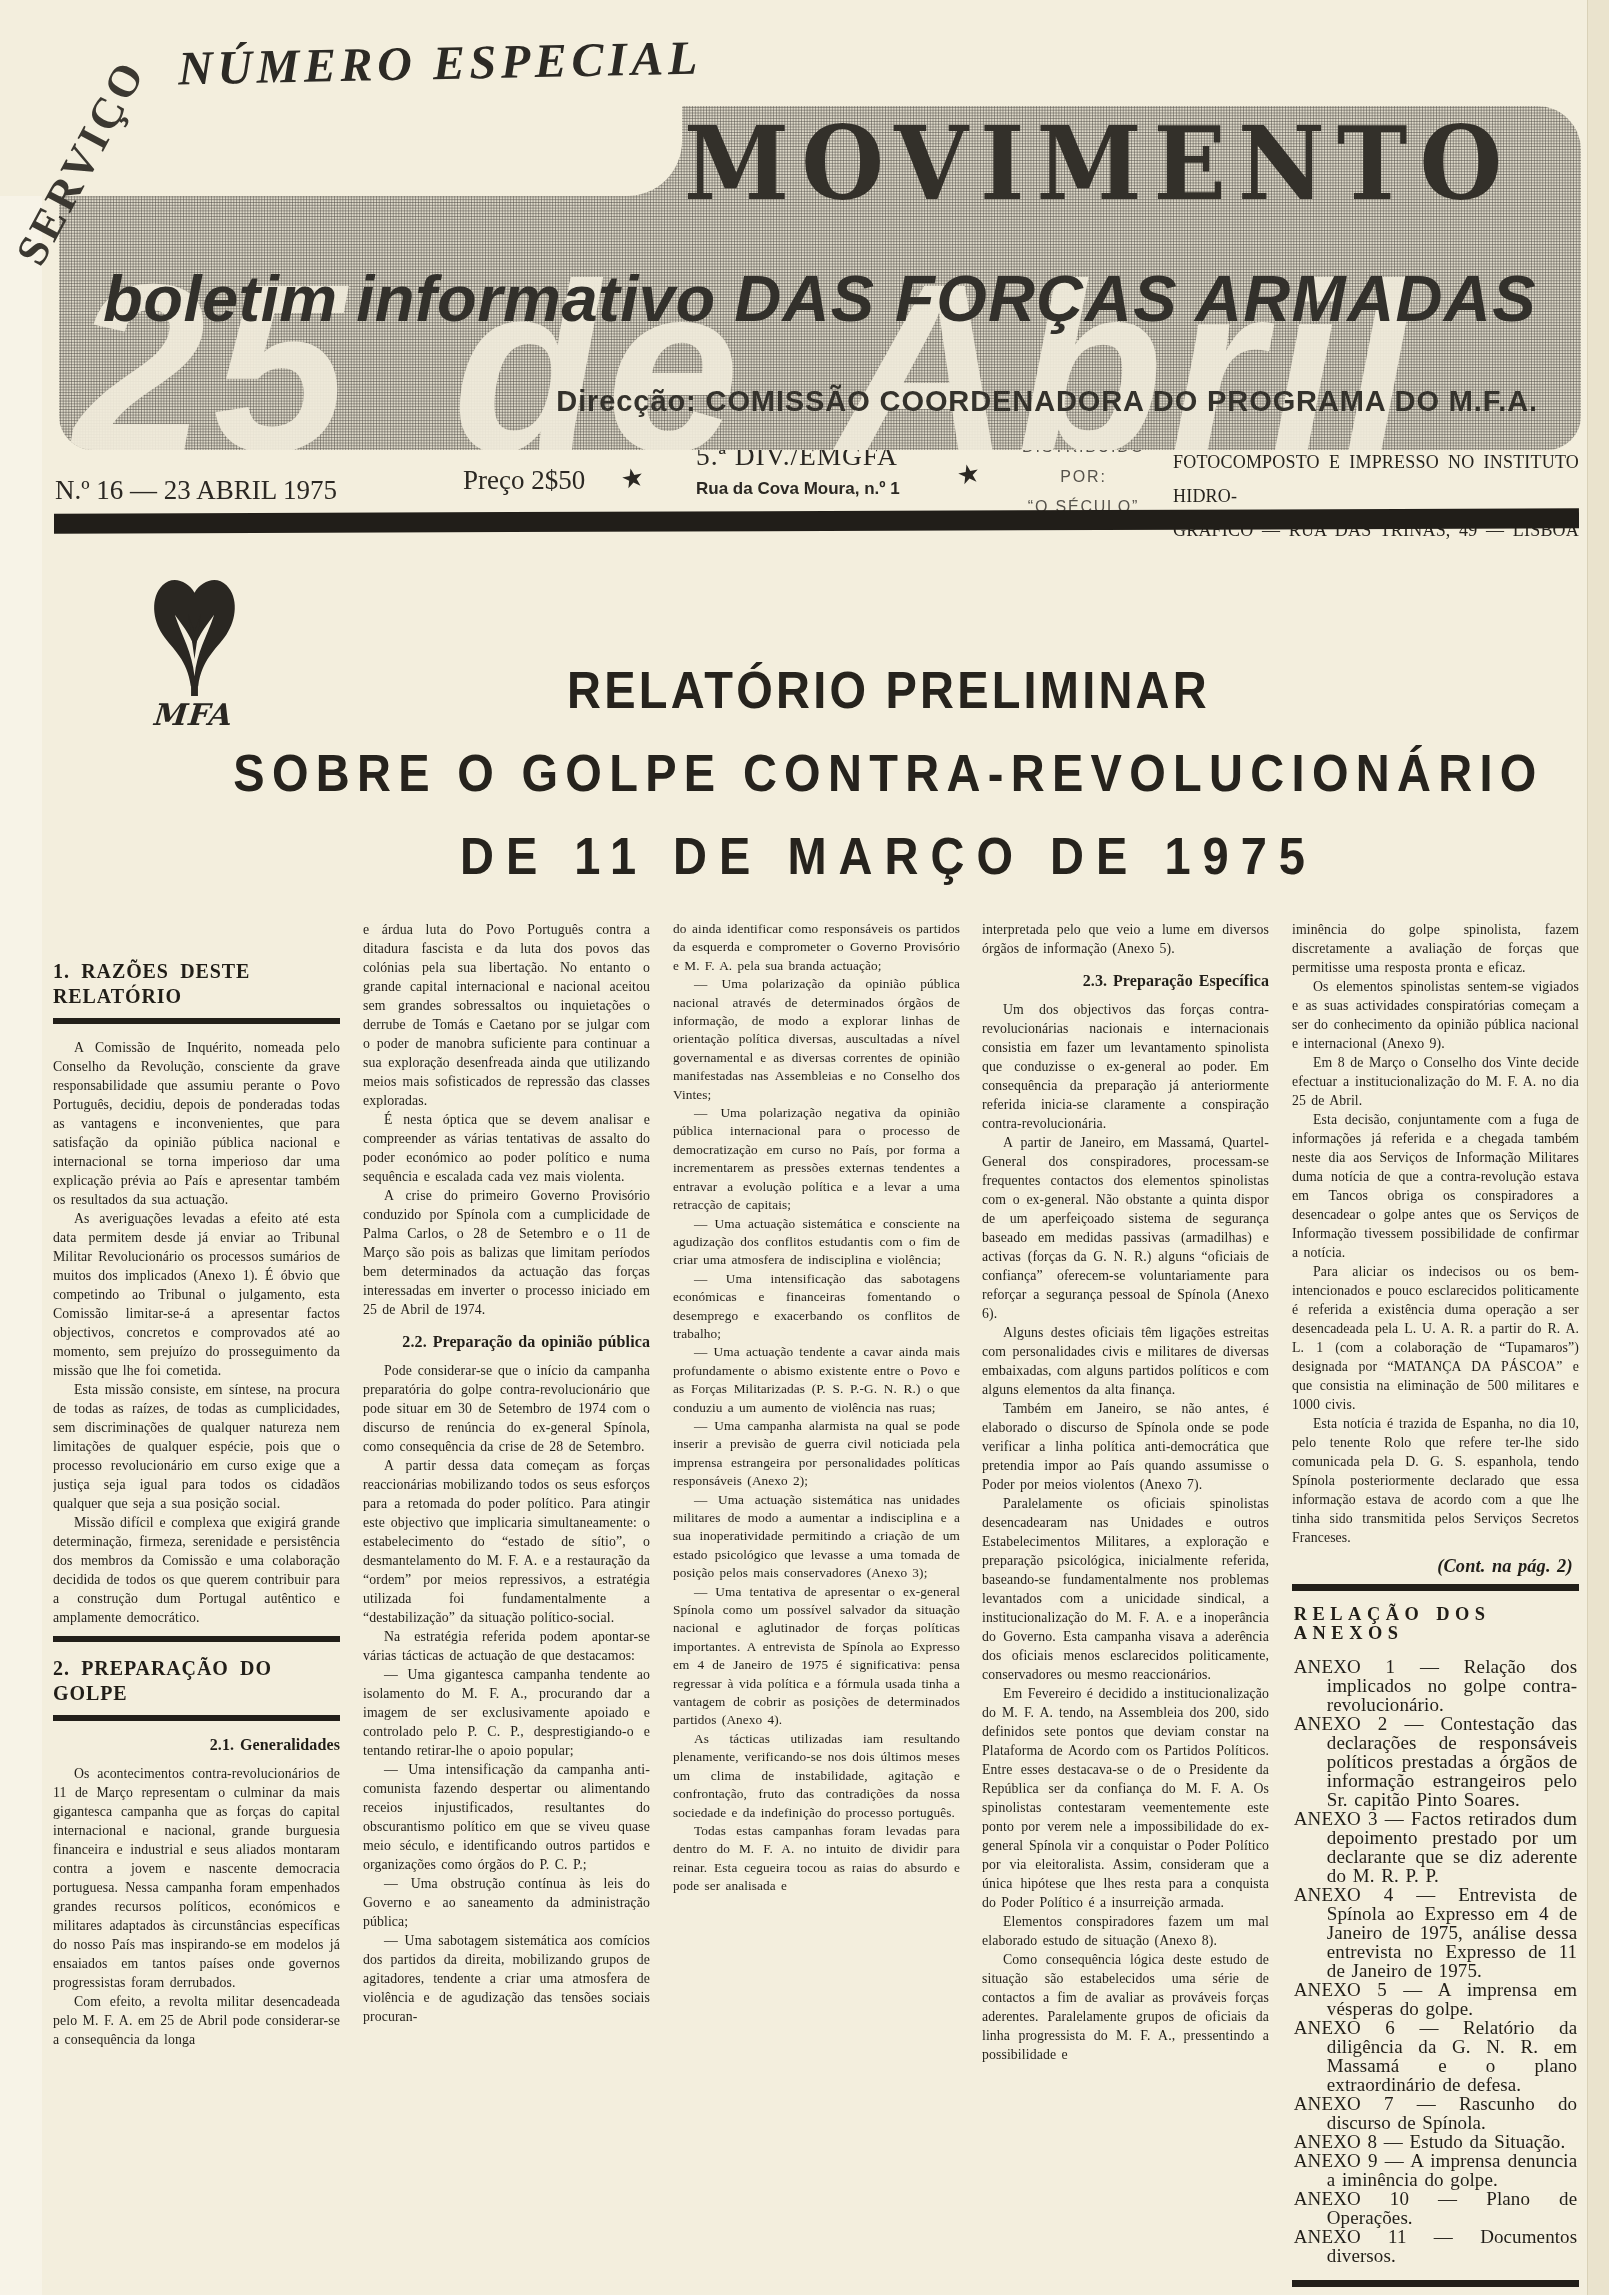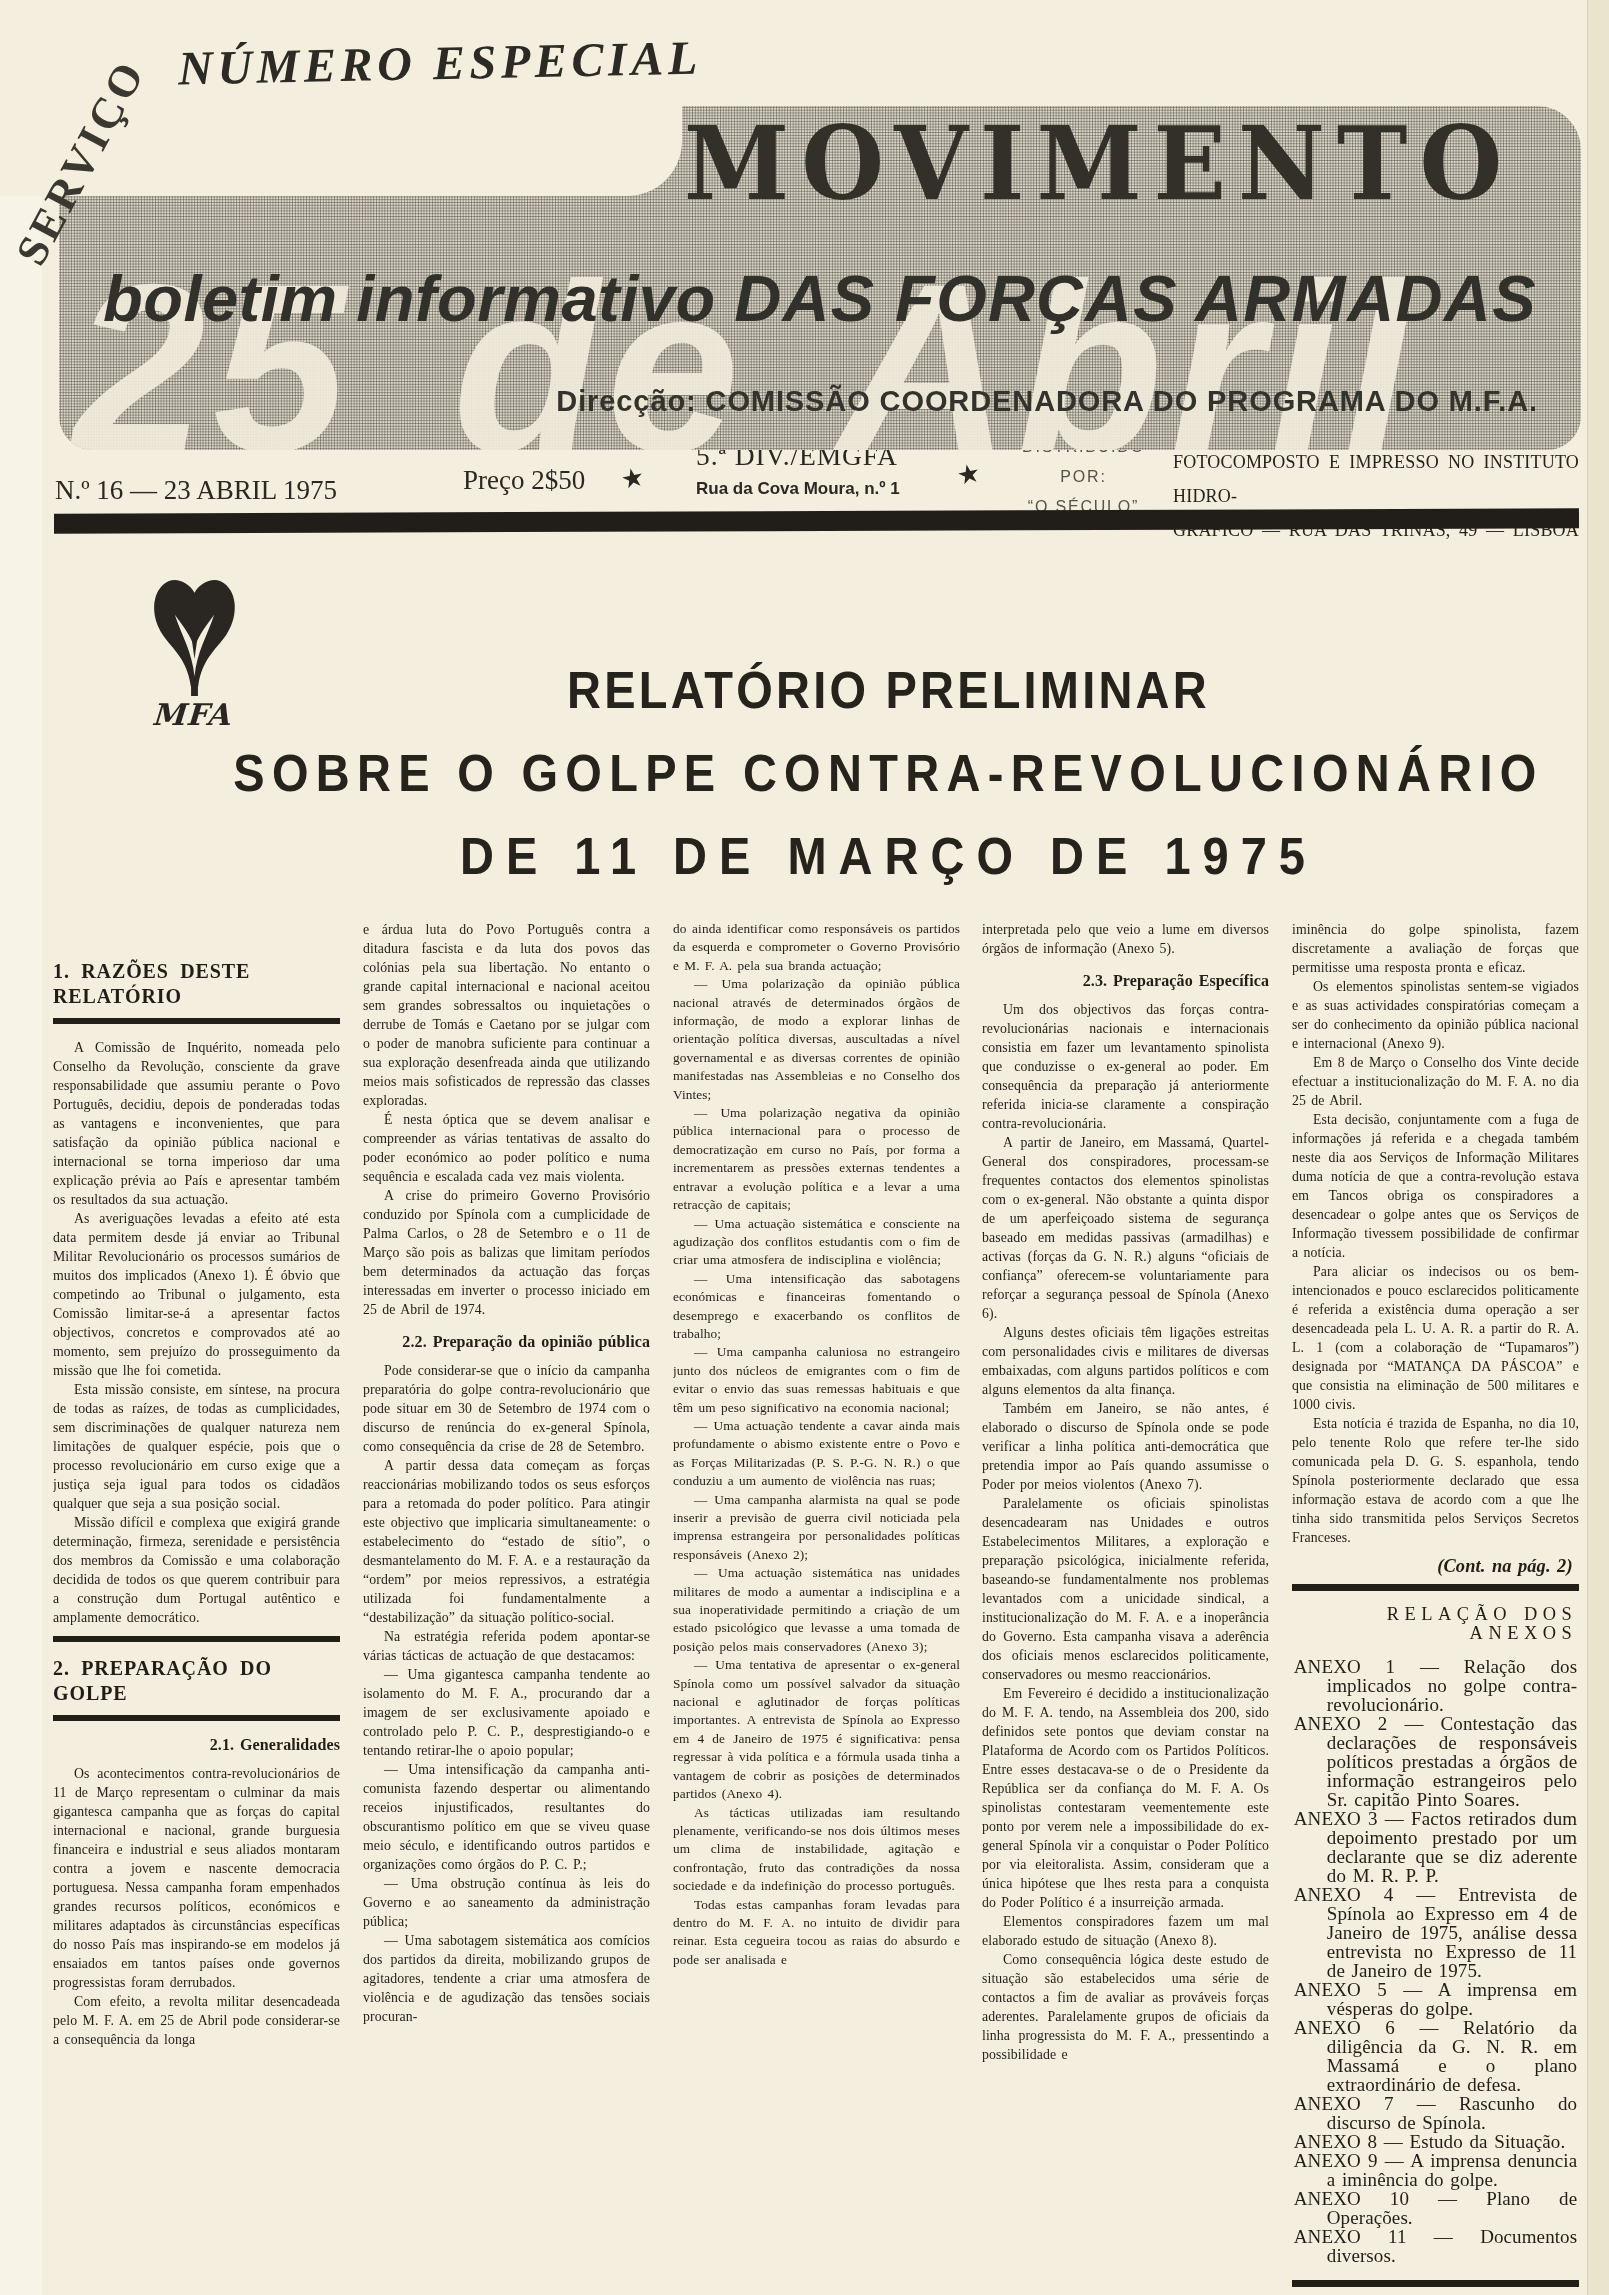--- a/index.html
+++ b/index.html
@@ -86,21 +86,21 @@
   .col .h1{font-size:20px;font-weight:bold;letter-spacing:0.9px;word-spacing:5.5px;
     margin:0;line-height:1.25;text-align:left;}
   .col.first .h1:first-child{margin-top:39px;}
   .col .rule{height:6px;background:#221f19;margin:9.2px 0 13.8px;}
   .col .h2{font-size:16px;font-weight:bold;margin:13px 0 10px;padding-left:23px;
     text-align:right;line-height:1.2;}
   .col .cont{text-align:right;font-style:italic;font-weight:bold;font-size:18.4px;
     margin:10px 6.4px 8.3px 0;}
   .annex{border-top:7.3px solid #221f19;border-bottom:7.3px solid #221f19;
     padding:13.8px 1.8px 15.6px;margin-top:2.8px;}
-  .annex-title{text-align:right;font-weight:normal;font-size:18.4px;letter-spacing:5.5px;
+  .annex-title{text-align:left;font-weight:bold;font-size:18.4px;letter-spacing:5.5px;
     margin-bottom:13.8px;color:#211e18;}
   .annex-item{margin:0;padding-left:33px;text-indent:-33px;text-align:justify;
     line-height:19px;font-size:19px;}
 </style>
 </head>
 <body>
 
 <div class="page" data-name="newspaper-page">
   <div class="left-strip" data-name="page-left-margin"></div>
   <div class="right-strip" data-name="page-right-edge"></div>
@@ -173,21 +173,20 @@
         <p class="para" data-name="body-paragraph">— Uma intensificação da campanha anti-comunista fazendo despertar ou alimentando receios injustificados, resultantes do obscurantismo político em que se viveu quase meio século, e identificando outros partidos e organizações como órgãos do P. C. P.;</p>
         <p class="para" data-name="body-paragraph">— Uma obstrução contínua às leis do Governo e ao saneamento da administração pública;</p>
         <p class="para" data-name="body-paragraph">— Uma sabotagem sistemática aos comícios dos partidos da direita, mobilizando grupos de agitadores, tendente a criar uma atmosfera de violência e de agudização das tensões sociais procuran-</p>
       </div>
       <div class="col" data-name="column-3" style="left: 673px;">
         <p class="para noindent" data-name="body-paragraph">do ainda identificar como responsáveis os partidos da esquerda e comprometer o Governo Provisório e M. F. A. pela sua branda actuação;</p>
         <p class="para" data-name="body-paragraph">— Uma polarização da opinião pública nacional através de determinados órgãos de informação, de modo a explorar linhas de orientação política diversas, auscultadas a nível governamental e as diversas correntes de opinião manifestadas nas Assembleias e no Conselho dos Vintes;</p>
         <p class="para" data-name="body-paragraph">— Uma polarização negativa da opinião pública internacional para o processo de democratização em curso no País, por forma a incrementarem as pressões externas tendentes a entravar a evolução política e a levar a uma retracção de capitais;</p>
         <p class="para" data-name="body-paragraph">— Uma actuação sistemática e consciente na agudização dos conflitos estudantis com o fim de criar uma atmosfera de indisciplina e violência;</p>
         <p class="para" data-name="body-paragraph">— Uma intensificação das sabotagens económicas e financeiras fomentando o desemprego e exacerbando os conflitos de trabalho;</p>
-        <p class="para" data-name="body-paragraph">— Uma campanha caluniosa no estrangeiro junto dos núcleos de emigrantes com o fim de evitar o envio das suas remessas habituais e que têm um peso significativo na economia nacional;</p>
         <p class="para" data-name="body-paragraph">— Uma actuação tendente a cavar ainda mais profundamente o abismo existente entre o Povo e as Forças Militarizadas (P. S. P.-G. N. R.) o que conduziu a um aumento de violência nas ruas;</p>
         <p class="para" data-name="body-paragraph">— Uma campanha alarmista na qual se pode inserir a previsão de guerra civil noticiada pela imprensa estrangeira por personalidades políticas responsáveis (Anexo 2);</p>
         <p class="para" data-name="body-paragraph">— Uma actuação sistemática nas unidades militares de modo a aumentar a indisciplina e a sua inoperatividade permitindo a criação de um estado psicológico que levasse a uma tomada de posição pelos mais conservadores (Anexo 3);</p>
         <p class="para" data-name="body-paragraph">— Uma tentativa de apresentar o ex-general Spínola como um possível salvador da situação nacional e aglutinador de forças políticas importantes. A entrevista de Spínola ao Expresso em 4 de Janeiro de 1975 é significativa: pensa regressar à vida política e a fórmula usada tinha a vantagem de cobrir as posições de determinados partidos (Anexo 4).</p>
         <p class="para" data-name="body-paragraph">As tácticas utilizadas iam resultando plenamente, verificando-se nos dois últimos meses um clima de instabilidade, agitação e confrontação, fruto das contradições da nossa sociedade e da indefinição do processo português.</p>
         <p class="para" data-name="body-paragraph">Todas estas campanhas foram levadas para dentro do M. F. A. no intuito de dividir para reinar. Esta cegueira tocou as raias do absurdo e pode ser analisada e</p>
       </div>
       <div class="col" data-name="column-4" style="left: 982px;">
         <p class="para noindent" data-name="body-paragraph">interpretada pelo que veio a lume em diversos órgãos de informação (Anexo 5).</p>
         <h3 class="h2" data-name="subsection-heading">2.3. Preparação Específica</h3>

